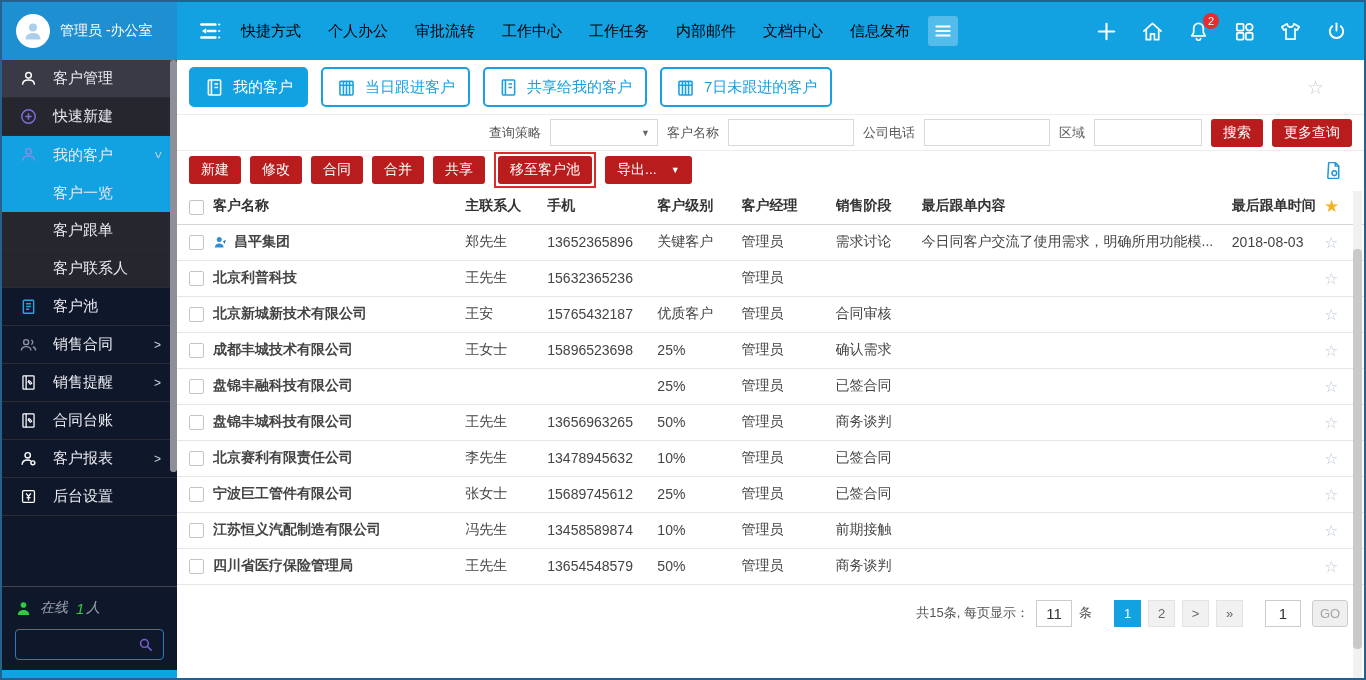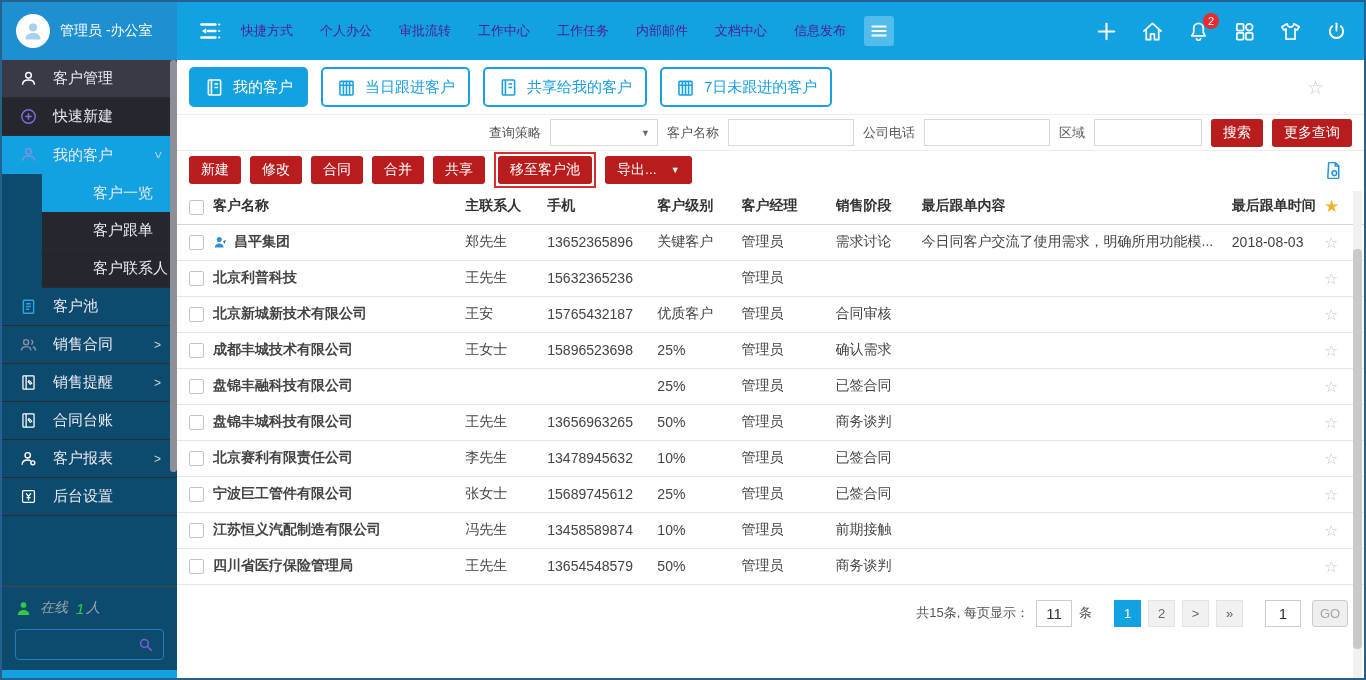--- a/index.html
+++ b/index.html
@@ -8,37 +8,37 @@
 
   
   .topbar { height:58px; background:#12a2e2; display:flex; align-items:center; position:relative; }
   .user-block { width:175px; height:58px; background:#1e8fd0; display:flex; align-items:center; gap:10px; padding-left:14px; flex:0 0 auto; cursor:pointer; }
   .avatar { width:34px; height:34px; border-radius:50%; background:#fff; display:flex; align-items:center; justify-content:center; }
   .avatar svg { width:24px; height:24px; }
   .user-name { color:#fff; font-size:14px; white-space:nowrap; }
   .collapse-btn { margin:0 18px 0 20px; display:flex; cursor:pointer; }
   .collapse-btn svg { width:26px; height:26px; }
   .topnav { display:flex; align-items:center; gap:27px; }
-  .nav-item { color:#4c1d95; font-size:13px; cursor:pointer; text-decoration:none; white-space:nowrap; }
+  .nav-item { color:#000000; font-size:15px; cursor:pointer; text-decoration:none; white-space:nowrap; }
   .menu-btn { margin-left:18px; width:30px; height:30px; background:rgba(255,255,255,.28); border-radius:3px; display:flex; align-items:center; justify-content:center; cursor:pointer; }
   .menu-btn svg { width:20px; height:20px; }
   .top-icons { margin-left:auto; margin-right:16px; display:flex; align-items:center; gap:23px; }
   .ticon { position:relative; display:flex; cursor:pointer; }
   .ticon svg { width:23px; height:23px; }
   .badge { position:absolute; top:-7px; right:-9px; min-width:16px; height:16px; border-radius:8px; background:#e82c2c; color:#fff; font-size:11px; display:flex; align-items:center; justify-content:center; padding:0 3px; }
 
   
-  .sidebar { position:absolute; left:0; top:58px; bottom:0; width:175px; background:#0c4a6e; }
+  .sidebar { position:absolute; left:0; top:58px; bottom:0; width:175px; background:#0f172a; }
   .side-item { height:38px; display:flex; align-items:center; color:#e9e9ef; font-size:15px; cursor:pointer; position:relative; border-bottom:1px solid #2b2b35; }
   .side-item .s-icon { width:20px; height:20px; margin:0 14px 0 17px; display:flex; }
   .side-item .s-icon svg { width:19px; height:19px; }
   .si-light { background:#3a3a47; }
   .si-dark { background:#26262e; }
   .si-active { background:#12a2e2; border-bottom:none; }
-  .sub { padding-left:51px;margin-left:40px; }
+  .sub { padding-left:51px; }
   .chev { margin-left:auto; margin-right:16px; font-size:12px; color:#cfd3dc; display:inline-block; }
   .chev.down { transform:rotate(90deg); }
   .side-scroll { position:absolute; right:0; top:0; width:7px; height:412px; background:#8f8f99; border-radius:3px; cursor:pointer; }
   .side-bottom { position:absolute; left:0; right:0; bottom:8px; border-top:1px solid #45454f; padding:12px 13px 10px; }
   .online-row { display:flex; align-items:center; gap:8px; font-size:14px; color:#9aa2ae; margin-bottom:12px;font-style:italic; }
   .online-row svg { width:17px; height:17px; }
   .online-num { color:#2ecc40; font-size:15px; }
   .side-search { height:31px; border:1px solid #1f7fc0; border-radius:4px; display:flex; align-items:center; background:transparent; padding:0 9px; }
   .side-search input { flex:1; background:transparent; border:none; outline:none; color:#dde; font-size:13px; min-width:0; }
   .side-search svg { width:17px; height:17px; flex:0 0 auto; cursor:pointer; }

